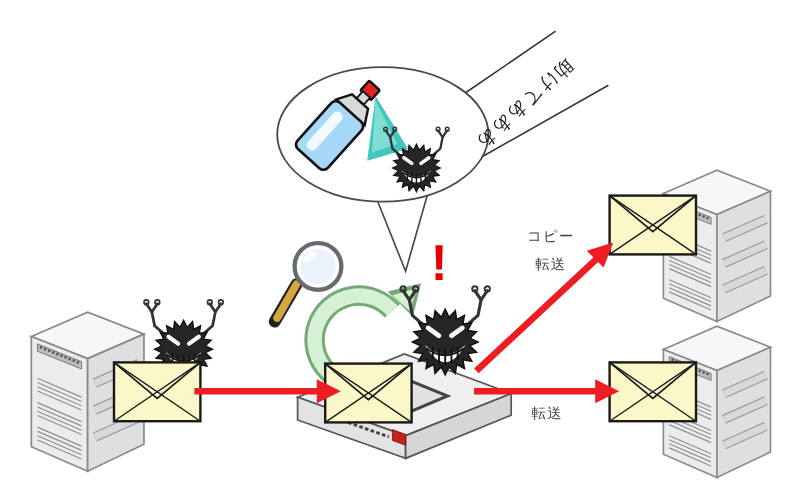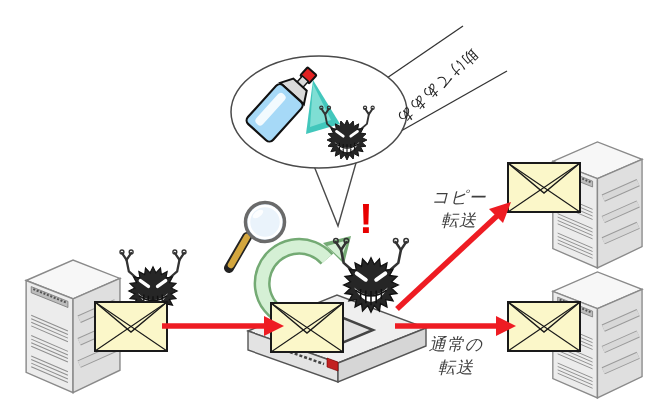--- a/index.html
+++ b/index.html
@@ -1,20 +1,20 @@
 <!DOCTYPE html>
 <html style="--arrow-red: #EE1C23; --envelope: #FBF7C9; --virus: #262626; --curved-arrow-fill: #D5F0D5; --curved-arrow-outline: #74AA74; --mist: #38C4B8; --spray-body: #A6D9F7; --nozzle-red: #E32222; --label-text: #3F3F3F; --exclamation-red: #E80000; --server-gray: #EFEFEF;"><head>
 <meta charset="utf-8">
 <style>
   html,body{margin:0;padding:0;background:#fff;}
   #stage{position:relative;width:670px;height:420px;background:#fff;overflow:hidden;
          font-family:"Liberation Sans","DejaVu Sans",sans-serif;}
   #stage svg.layer{position:absolute;left:0;top:0;}
   .lbl{position:absolute;text-align:center;color:var(--label-text,#3f3f3f);
-       font-size:17px;line-height:23px;letter-spacing:1px;font-style:italic;}
+       font-size:12px;line-height:23px;letter-spacing:1px;}
   .lbl-copy{left:406px;top:186px;width:106px;}
   .lbl-normal{left:406px;top:333px;width:100px;}
   .excl{position:absolute;left:352px;top:199px;width:28px;text-align:center;
         color:var(--exclamation-red,#e80000);font-size:42px;font-weight:800;line-height:40px;}
   .scream{position:absolute;left:437px;top:87px;transform:translate(-50%,-50%) rotate(137deg);
           transform-origin:center;font-size:15px;color:#222;white-space:nowrap;letter-spacing:2px;}
   
   .env-fill{fill:var(--envelope,#fbf7c9);}
   .red-line{stroke:var(--arrow-red,#ee1c23);}
   .red-head{fill:var(--arrow-red,#ee1c23);}
@@ -160,17 +160,16 @@
 <div class="scream">助けてあああ</div>
 
 <div class="excl">!</div>
 
 <div class="lbl lbl-copy">
   <div>コピー</div>
   <div>転送</div>
 </div>
 
 <div class="lbl lbl-normal">
-  <div>通常の</div>
   <div>転送</div>
 </div>
 
 </div>
 
 </body></html>

